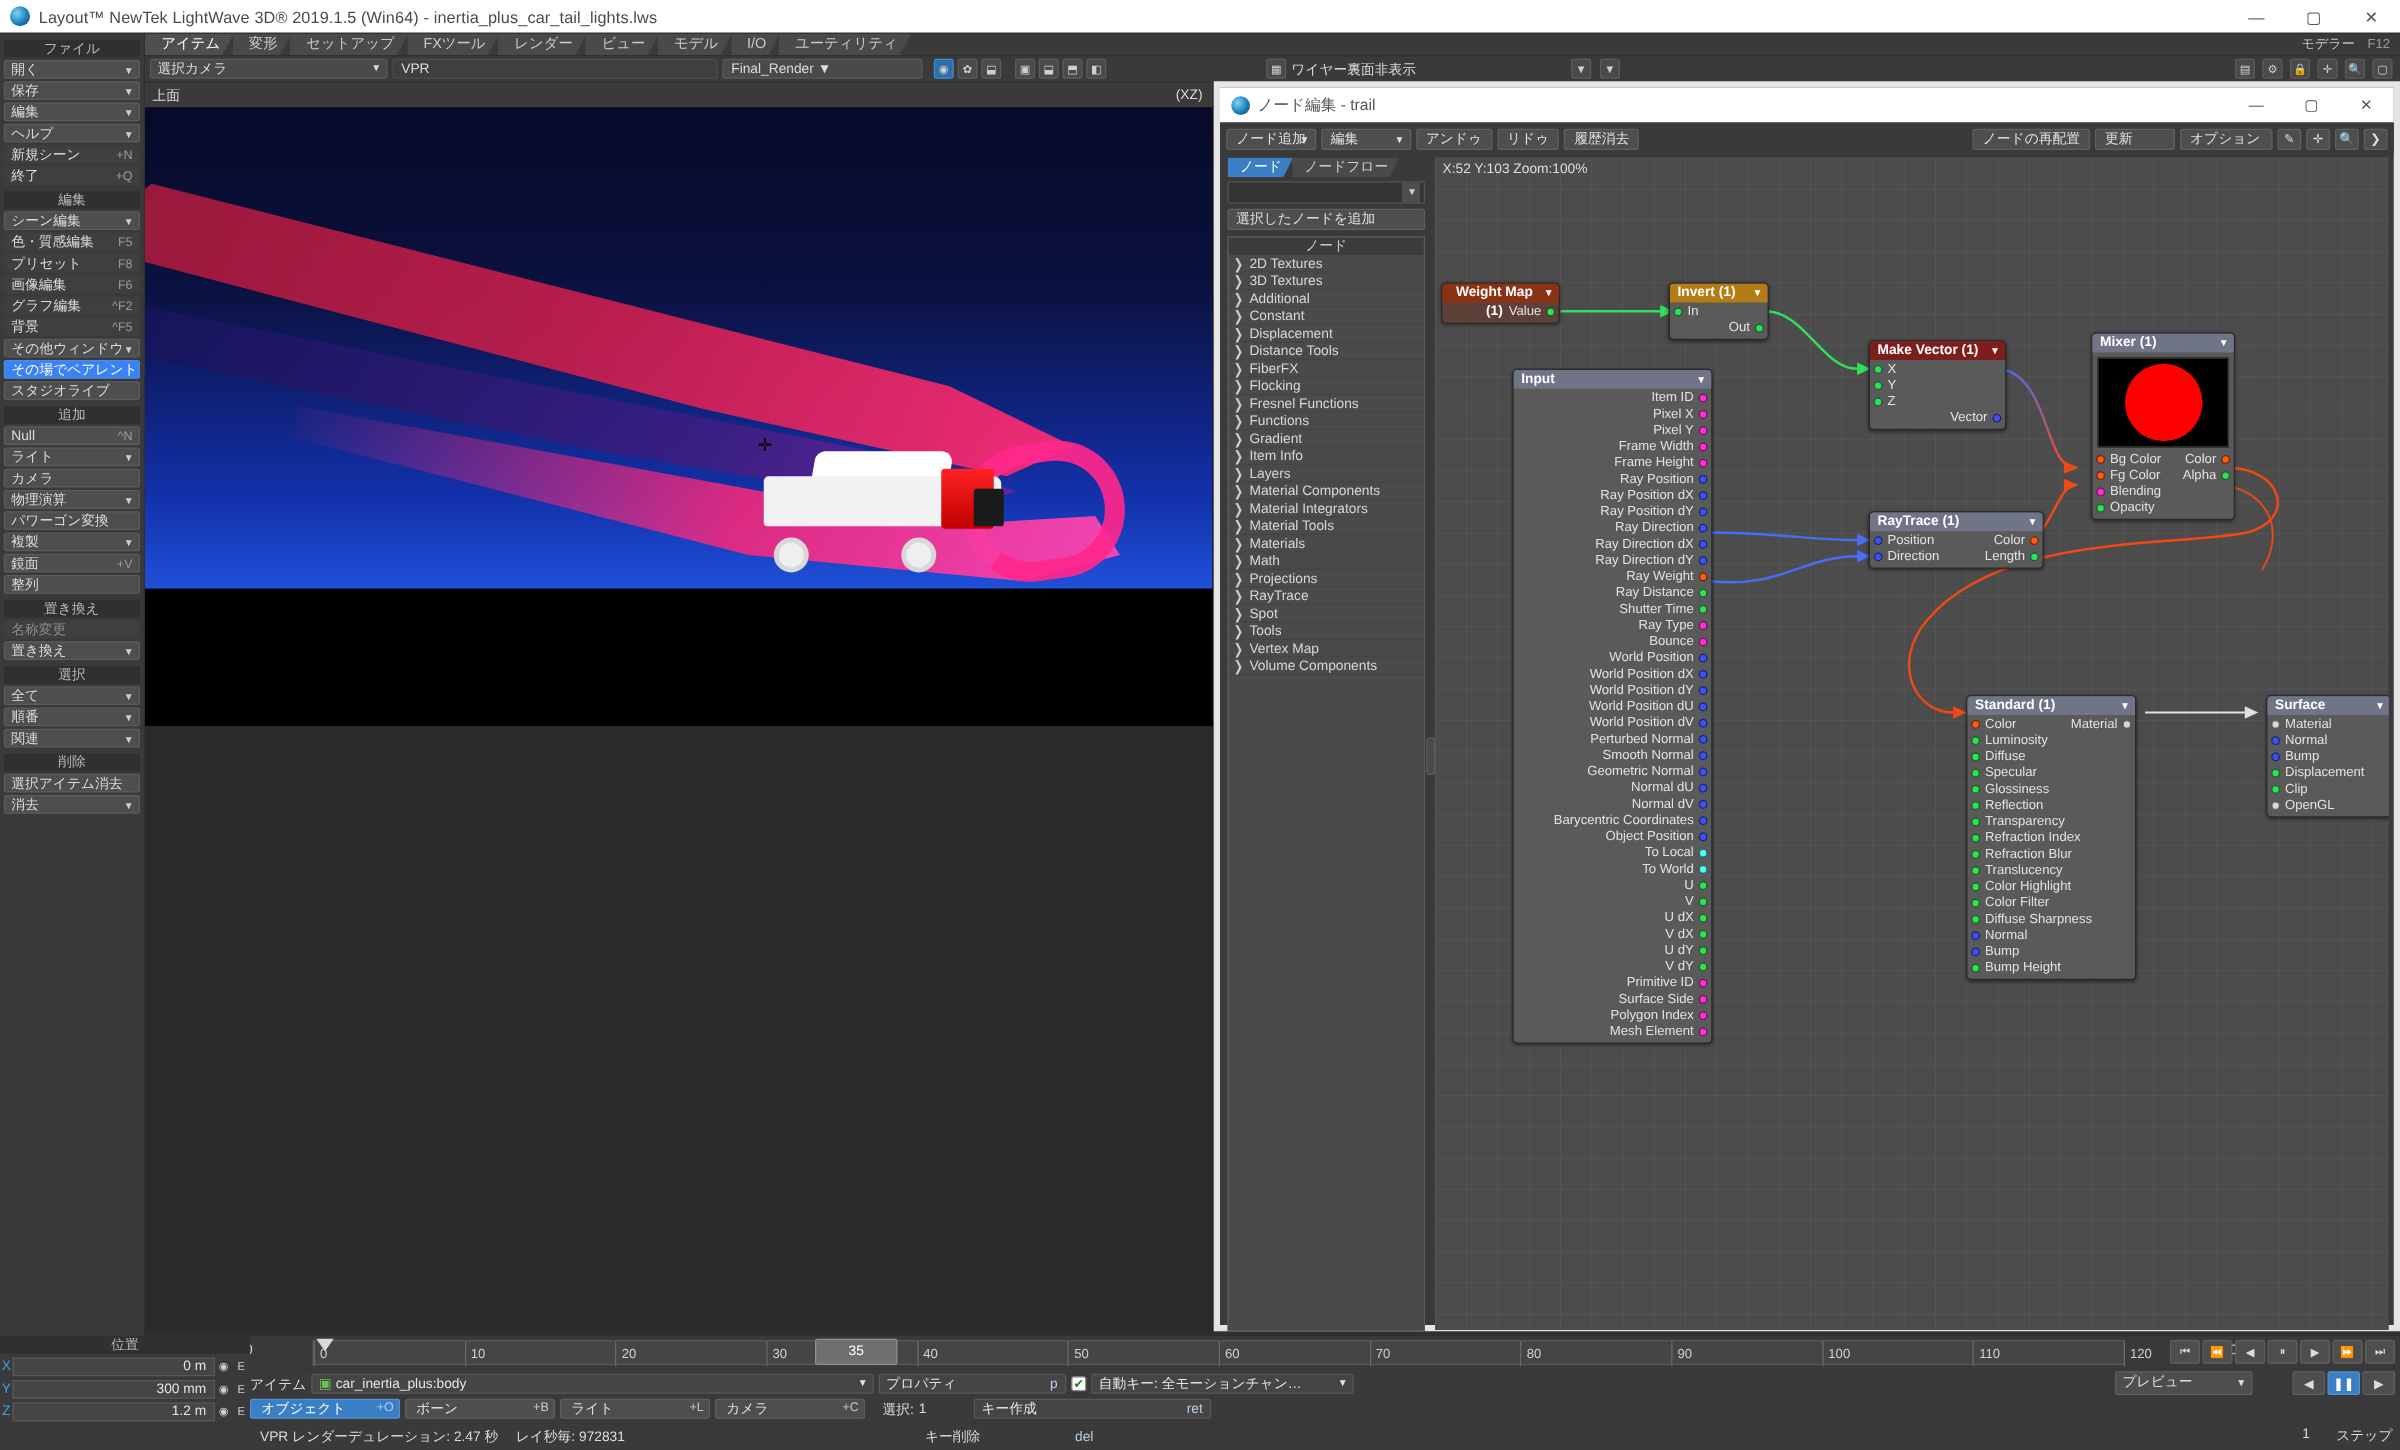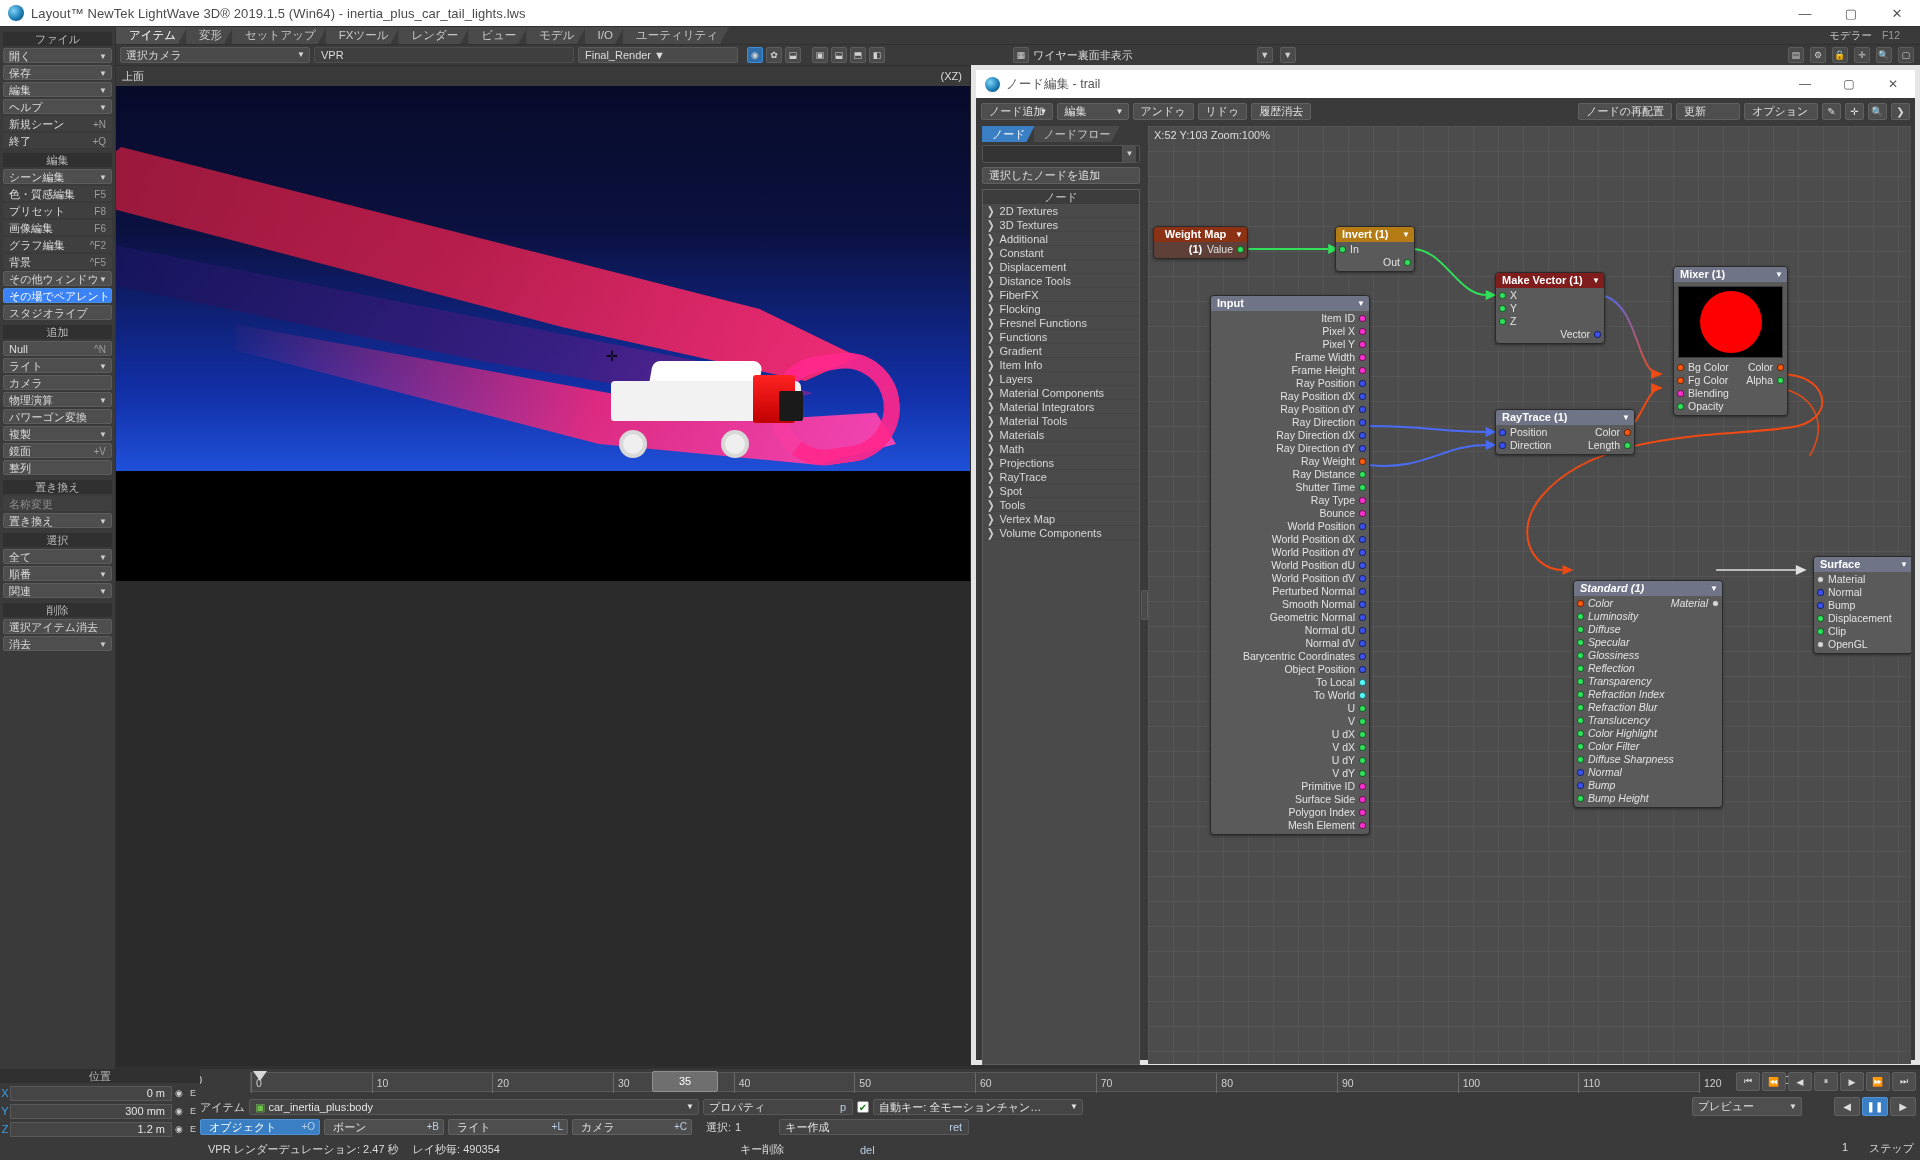--- a/index.html
+++ b/index.html
@@ -17,21 +17,21 @@
   .tb-btn { width:46px; height:26px; display:flex; align-items:center; justify-content:center;
     color:#555; font-size:13px; }
 
   
   .tabstrip { position:absolute; left:116px; top:27px; width:1804px; height:17px;
     background:#3a3a3a; display:flex; align-items:flex-end; }
   .tab { height:17px; padding:0 11px 0 13px; line-height:17px; font-size:11.5px;
     color:#c9c9c9; background:#4a4a4a; margin-right:-1px;
     clip-path: polygon(0 0, 100% 0, calc(100% - 9px) 100%, 0 100%); }
   .tab.active { color:#ffffff; background:#4f4f4f; }
-  .f12 { margin-left:auto; padding-right:20px; font-size:10.5px; color:#9a9a9a; line-height:17px;}
+  .f12 { margin-left:auto; padding-right:8px; font-size:10.5px; color:#9a9a9a; line-height:17px;}
   .modeler { font-size:10.5px; color:#c9c9c9; line-height:17px; padding-right:10px;margin-top:12px;}
 
   
   .sidebar { position:absolute; left:0; top:27px; width:115px; height:1042px;
     background:#3a3a3a; padding:0 3px; }
   .grp-title { height:14px; line-height:14px; text-align:center; font-size:11px;
     color:#b9b9b9; background:#303030; margin-top:5px; }
   .sb-item { position:relative; height:15px; line-height:15px; background:#4e4e4e;
     margin-top:2px; padding-left:5px; font-size:11px; color:#dcdcdc;
     border:1px solid #5c5c5c; border-radius:2px; white-space:nowrap; overflow:hidden;}
@@ -648,21 +648,21 @@
               <div class="prow r"><span>U dX</span><span class="dot out c-green"></span></div>
               <div class="prow r"><span>V dX</span><span class="dot out c-green"></span></div>
               <div class="prow r"><span>U dY</span><span class="dot out c-green"></span></div>
               <div class="prow r"><span>V dY</span><span class="dot out c-green"></span></div>
               <div class="prow r"><span>Primitive ID</span><span class="dot out c-pink"></span></div>
               <div class="prow r"><span>Surface Side</span><span class="dot out c-pink"></span></div>
               <div class="prow r"><span>Polygon Index</span><span class="dot out c-pink"></span></div>
               <div class="prow r"><span>Mesh Element</span><span class="dot out c-pink"></span></div>
             </div>
           </div>
-          <div class="node" style="left: 425px; top: 454px; width: 150px; background: rgb(90, 90, 90); font-style: italic;">
+          <div class="node" style="left: 425px; top: 430px; width: 136px; background: rgb(90, 90, 90);">
             <div class="n-hdr" style="background: rgb(111, 116, 135);">Standard (1)<span class="chev">▼</span></div>
             <div class="n-body">
               <div class="prow dual">
                 <span class="dot in c-orange"></span>
                 <span>Color</span>
                 <span>Material</span>
                 <span class="dot out c-grey"></span>
               </div>
               <div class="prow l"><span class="dot in c-green"></span><span>Luminosity</span></div>
               <div class="prow l"><span class="dot in c-green"></span><span>Diffuse</span></div>
@@ -822,21 +822,21 @@
       <div class="bb-fld" style="width:190px">
         <span>キー作成</span>
         <span style="position:absolute;right:6px;top:0;color:#b9cfe6">ret</span>
       </div>
     </div>
   </div>
 
   <div class="botstrip"></div>
   <div class="status">
     <span>VPR レンダーデュレーション: 2.47 秒</span>
-    <span>レイ秒毎: 490354</span>
+    <span>レイ秒毎: 972831</span>
     <span style="position:absolute;left:540px">キー削除</span>
     <span style="position:absolute;left:660px;color:#b9cfe6">del</span>
   </div>
 
   <div class="prev-sel">
     <span>プレビュー</span>
     <span class="chev">▼</span>
   </div>
   <div class="play-ctrls">
     <div class="pc">◀</div>

